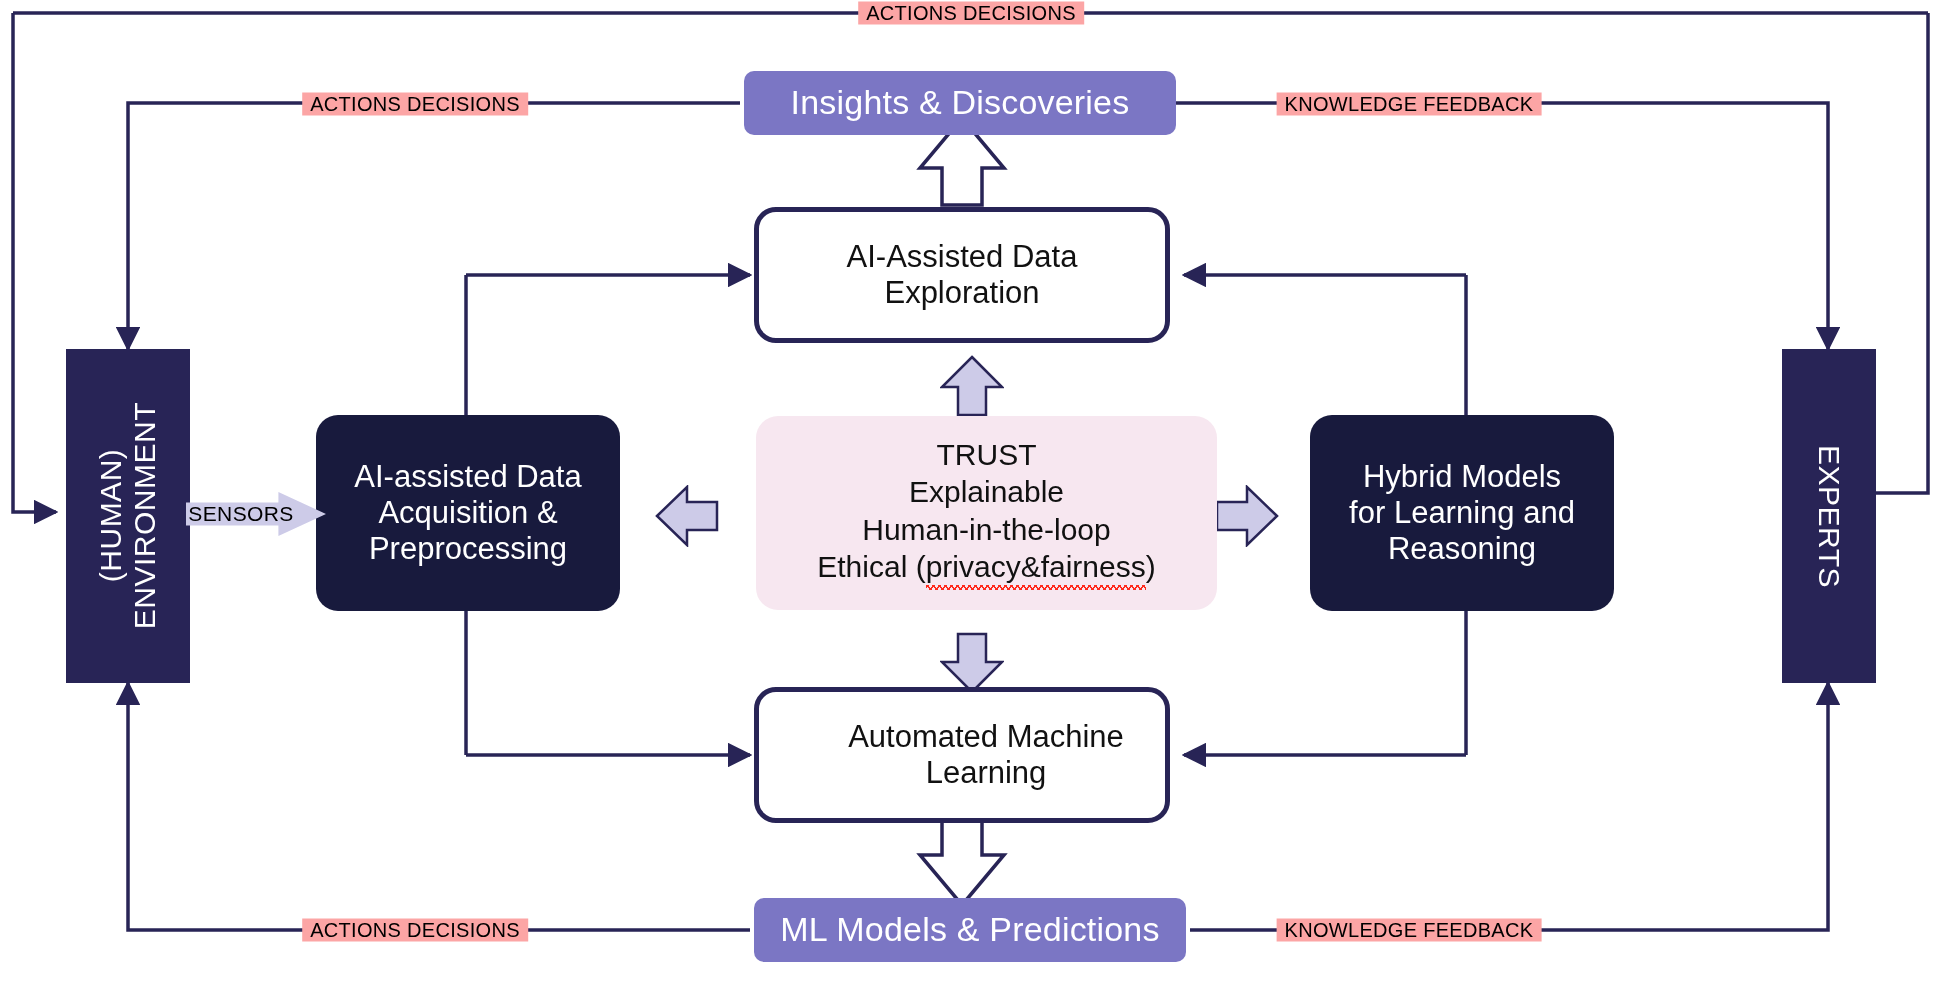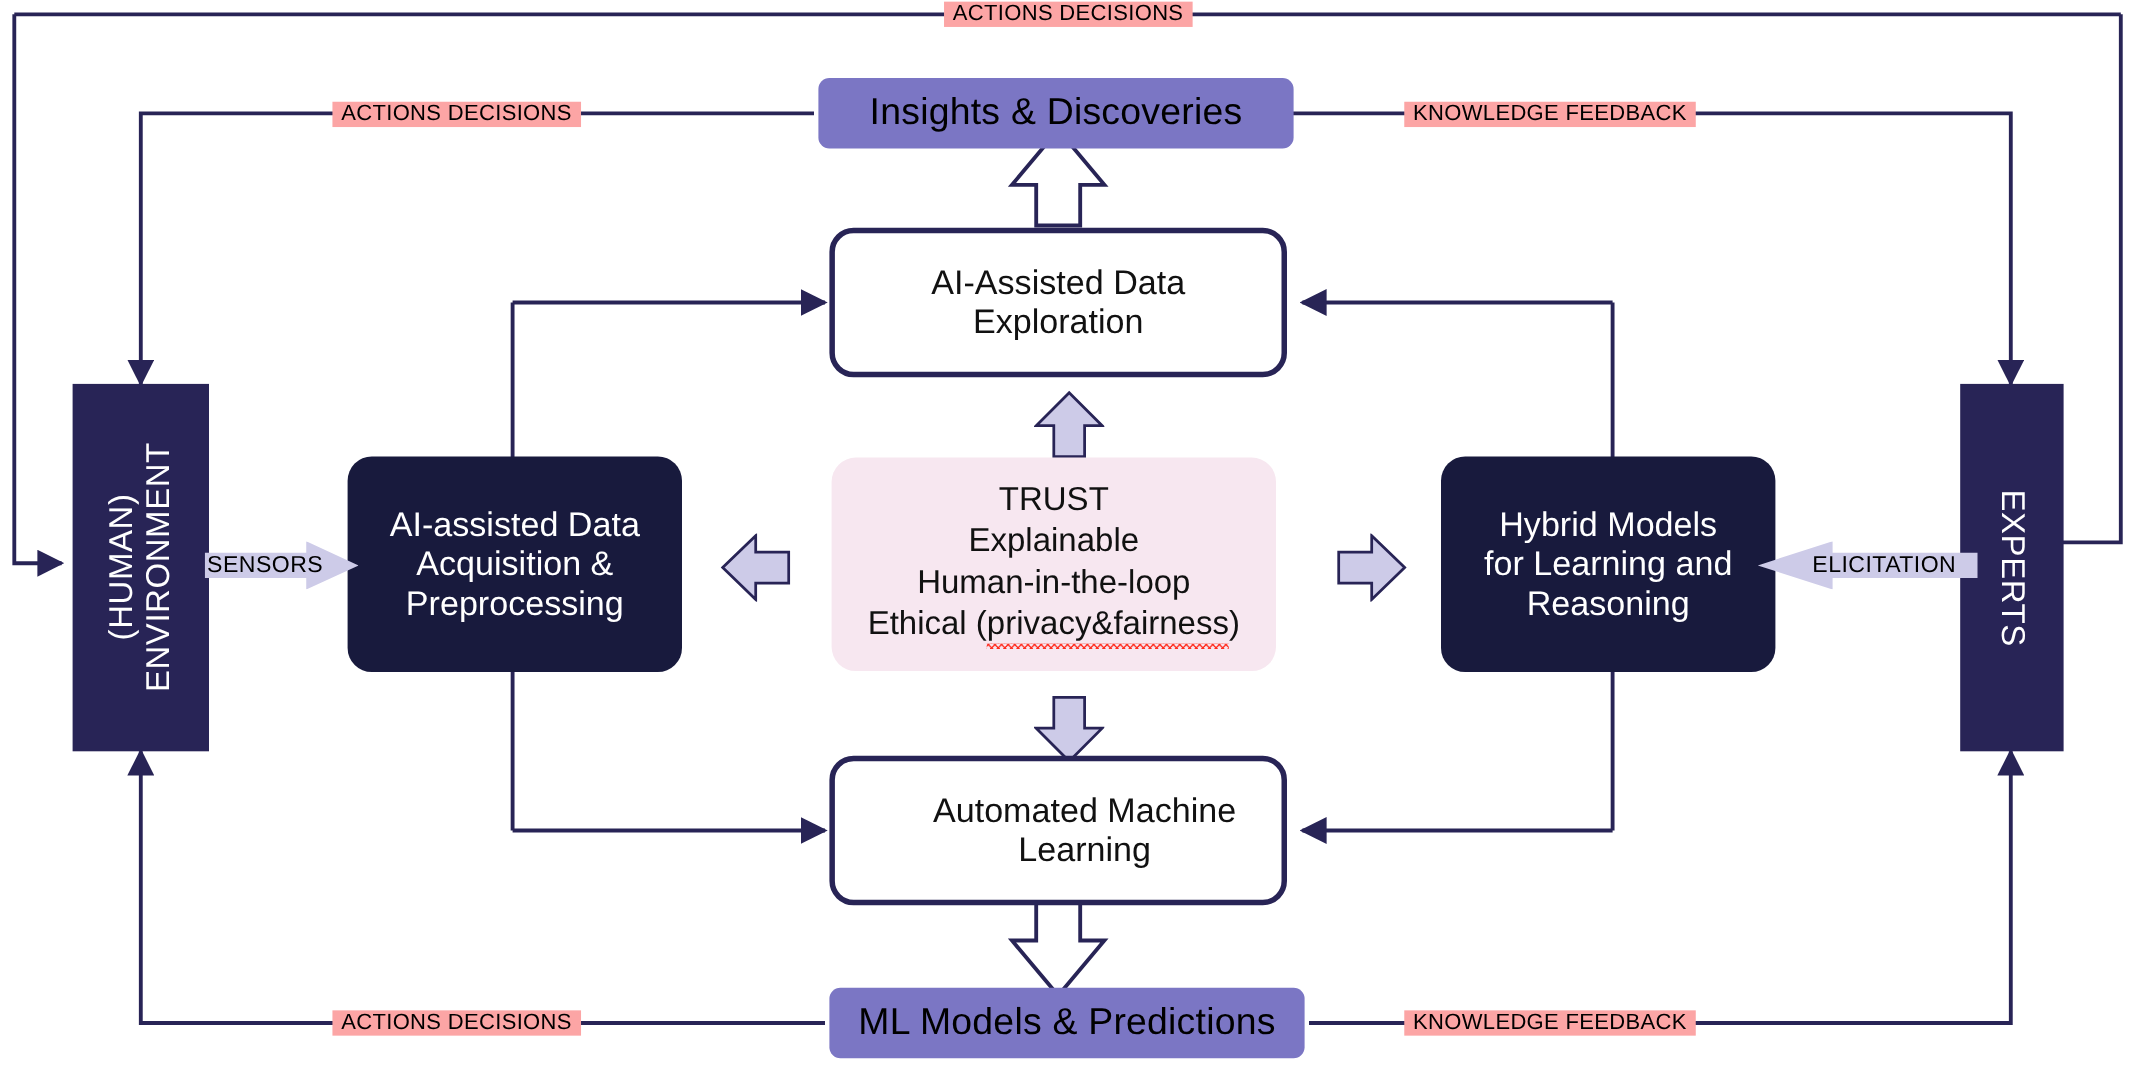--- a/index.html
+++ b/index.html
@@ -31,21 +31,21 @@
     align-items: center;
     justify-content: center;
     text-align: center;
     line-height: 1.16;
   }
 
   
   .bar-purple {
     background: #7b76c4;
     border-radius: 10px;
-    color: #000000;
+    color: #ffffff;
     font-size: 34px;
     letter-spacing: .2px;
   }
 
   
   .box-white {
     background: #ffffff;
     border: 5px solid #282456;
     border-radius: 22px;
     color: #111111;
@@ -233,34 +233,31 @@
     <span>Acquisition &amp;</span>
     <span>Preprocessing</span>
   </div>
 
   <div class="node box-navy" style="left:1310px; top:415px; width:304px; height:196px; flex-direction:column;">
     <span>Hybrid Models</span>
     <span>for Learning and</span>
     <span>Reasoning</span>
   </div>
 
-  <div class="node box-trust" style="left:756px; top:416px; width:404px; height:194px;">
+  <div class="node box-trust" style="left:756px; top:416px; width:461px; height:194px;">
     <div class="line">TRUST</div>
     <div class="line">Explainable</div>
     <div class="line">Human-in-the-loop</div>
     <div class="line"><span>Ethical (</span><span class="spellbad">privacy&amp;fairness</span><span>)</span></div>
   </div>
 
   <div class="block-arrow ba-right" style="left:186px; top:492px; width:140px; height:44px;">
     <span>SENSORS</span>
   </div>
 
-  <div class="block-arrow ba-left" style="left:1598px; top:492px; width:200px; height:44px;">
-    <span>ELICITATION</span>
-  </div>
 
   <div class="wire-label" style="left:971px; top:13px;">ACTIONS DECISIONS</div>
 
   <div class="wire-label" style="left:415px; top:104px;">ACTIONS DECISIONS</div>
 
   <div class="wire-label" style="left:1409px; top:104px;">KNOWLEDGE FEEDBACK</div>
 
   <div class="wire-label" style="left:415px; top:930px;">ACTIONS DECISIONS</div>
 
   <div class="wire-label" style="left:1409px; top:930px;">KNOWLEDGE FEEDBACK</div>

